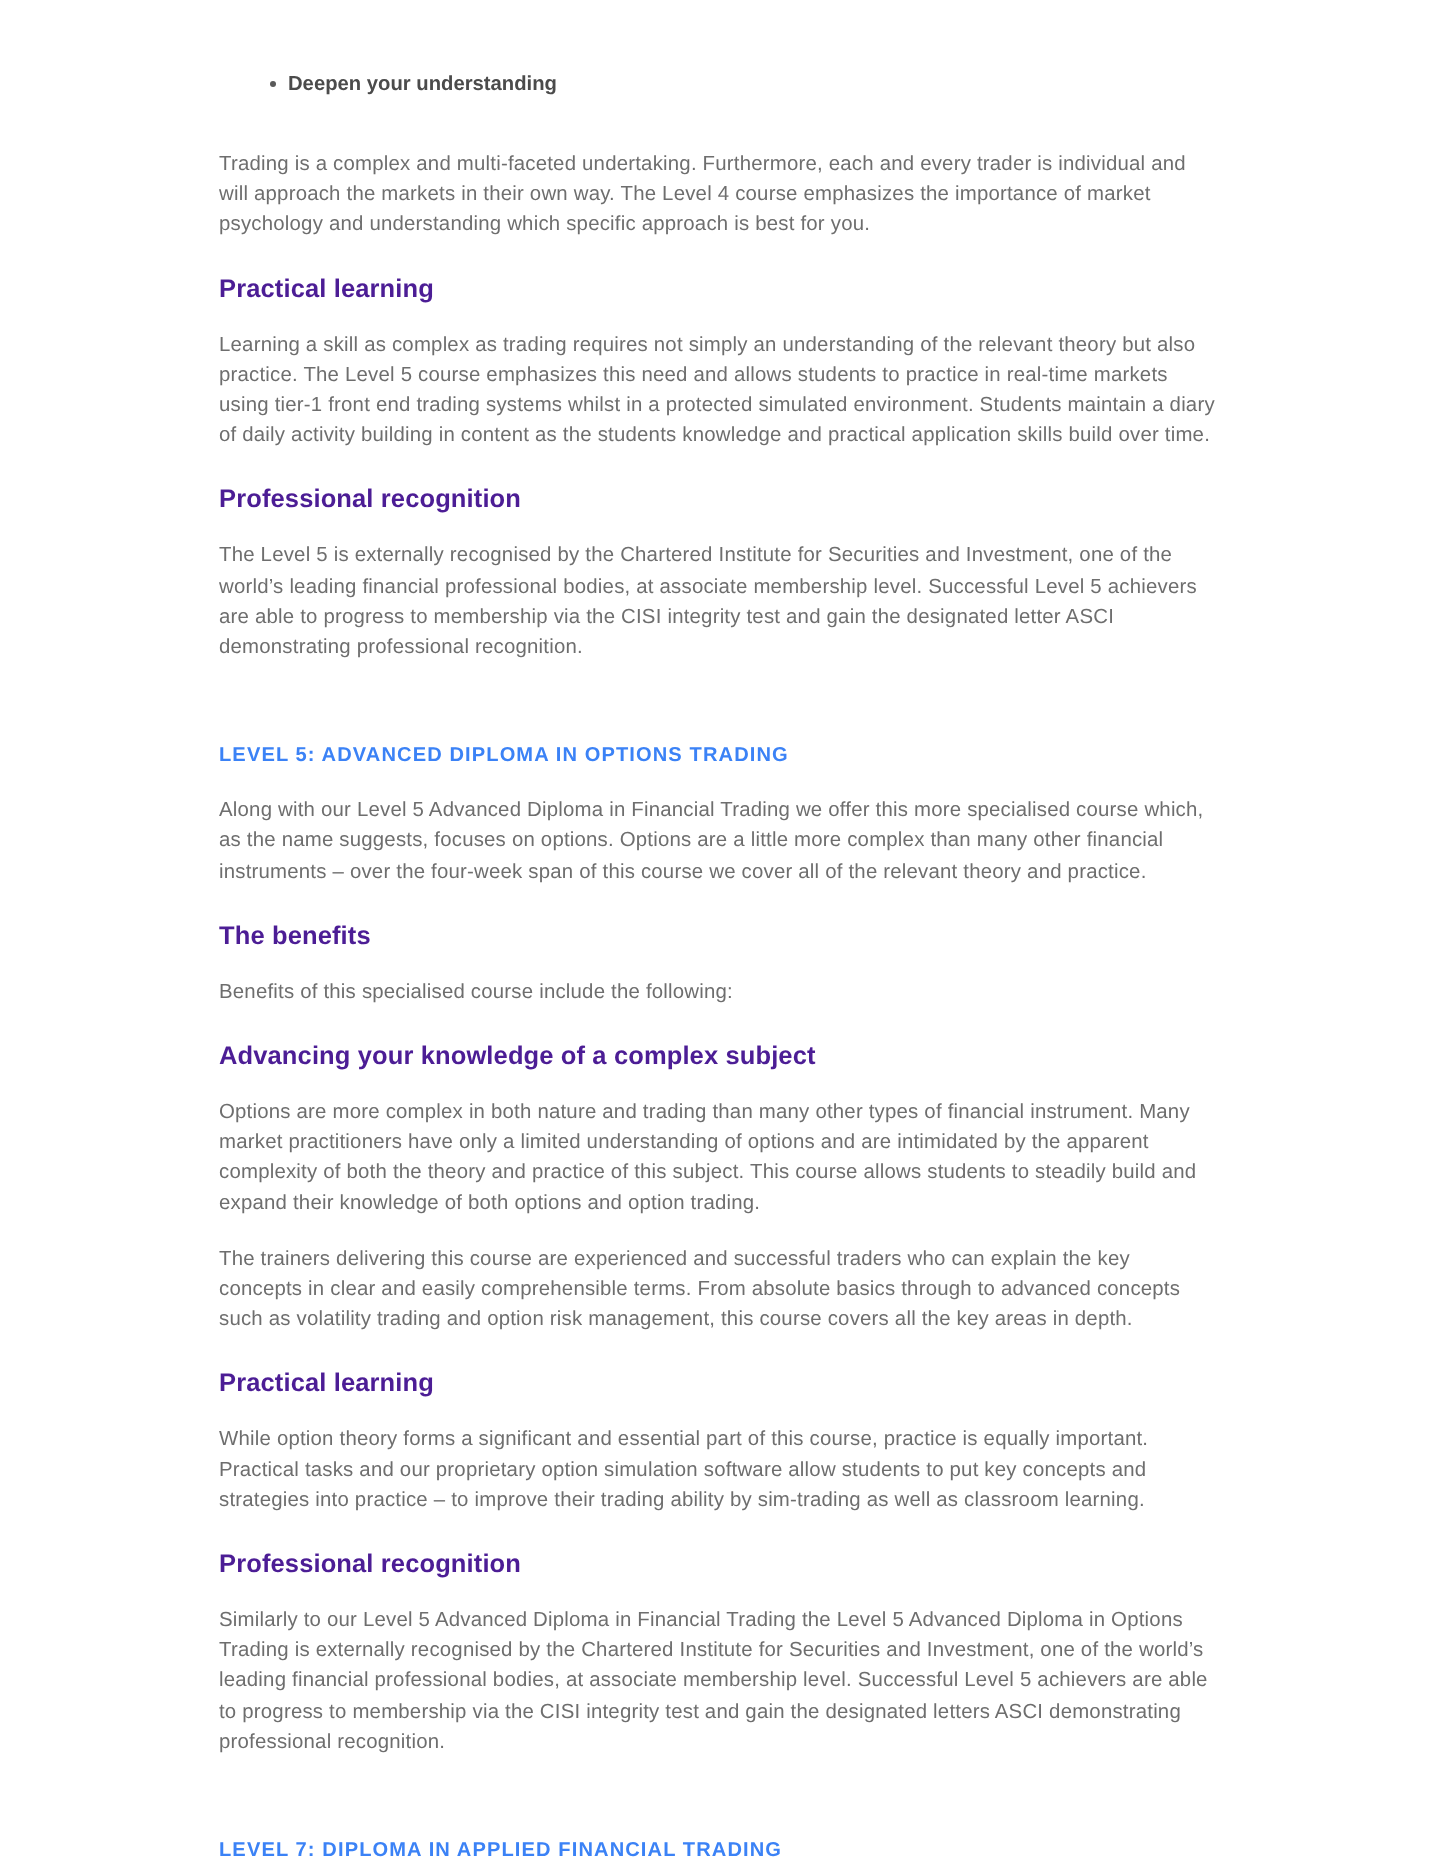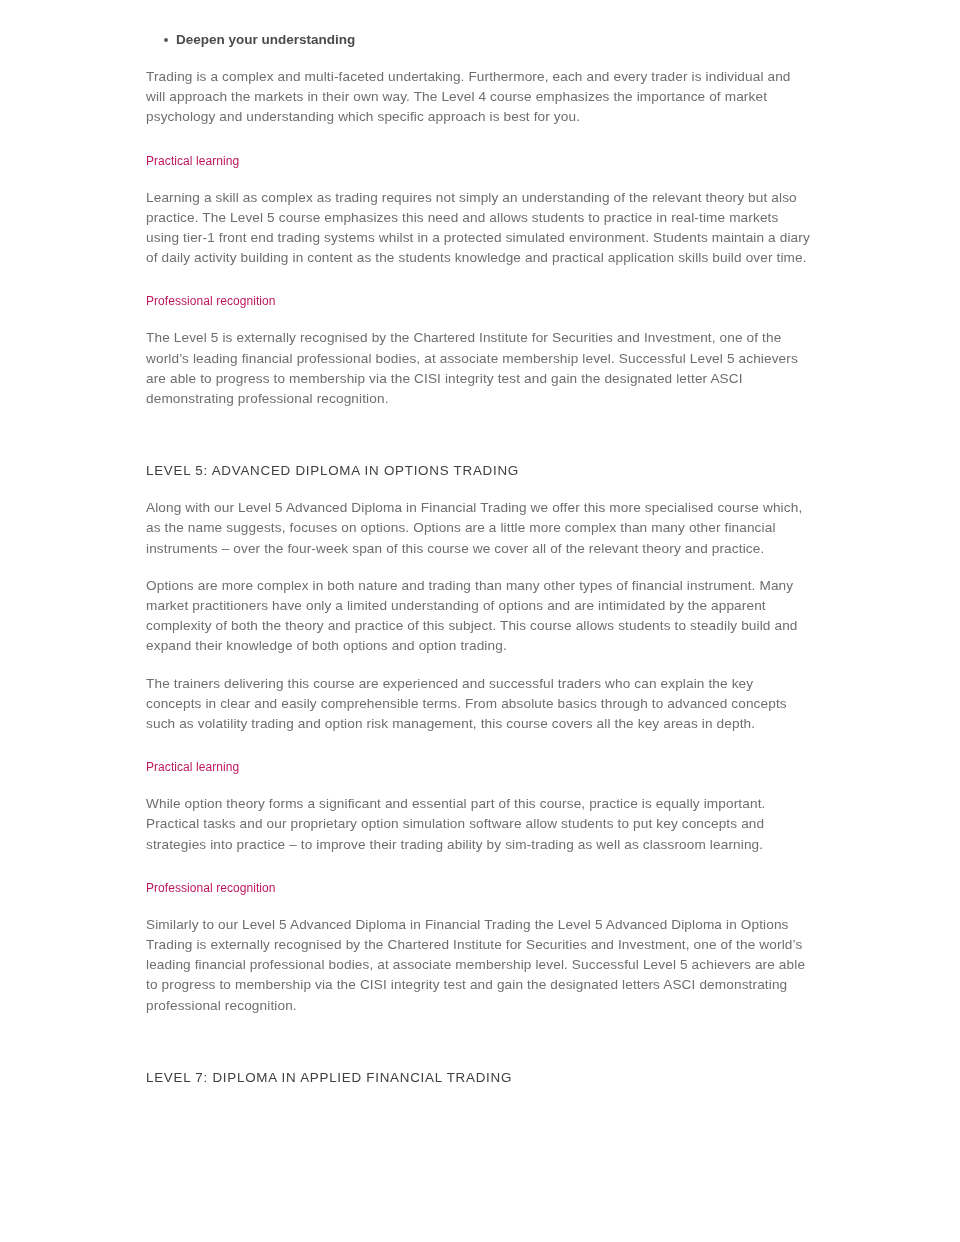--- a/index.html
+++ b/index.html
@@ -23,21 +23,21 @@
   }
   .content {
     position: absolute;
     left: 146px;
     top: 0;
     width: 666px;
   }
 
   
   ul.bullet-list {
-    margin: 0;
+    margin: 16px;
     padding: 0 0 0 30px;
     list-style: none;
   }
   ul.bullet-list li {
     position: relative;
     font-size: 13.5px;
     font-weight: 700;
     color: #4b4b4b;
     line-height: 20px;
     padding-top: 30px;
@@ -60,54 +60,57 @@
     font-size: 13.6px;
     line-height: 20.2px;
     color: #6e6e6e;
     letter-spacing: 0.01em;
   }
 
   
   h4.sub-heading {
     margin: 0;
     padding-top: 23px;
-    font-size: 12px;
-    font-weight: 400;
+    font-size: 17px;
+    font-weight: 700;
     line-height: 20px;
-    color: #be185d;
+    color: #4c1d95;
     letter-spacing: 0.005em;
   }
 
   
   h3.section-heading {
     margin: 0;
     padding-top: 52px;
     font-size: 13.4px;
-    font-weight: 400;
+    font-weight: 700;
     line-height: 20px;
     text-transform: uppercase;
     letter-spacing: 0.055em;
-    color: #404040;
+    color: #3b82f6;
   }
 </style>
 </head>
 <body>
 
 <div class="page">
   <div class="content">
       <ul class="bullet-list">
         <li>Deepen your understanding</li>
       </ul>
       <p class="body-text">Trading is a complex and multi-faceted undertaking. Furthermore, each and every trader is individual and will approach the markets in their own way. The Level 4 course emphasizes the importance of market psychology and understanding which specific approach is best for you.</p>
       <h4 class="sub-heading">Practical learning</h4>
       <p class="body-text">Learning a skill as complex as trading requires not simply an understanding of the relevant theory but also practice. The Level 5 course emphasizes this need and allows students to practice in real-time markets using tier-1 front end trading systems whilst in a protected simulated environment. Students maintain a diary of daily activity building in content as the students knowledge and practical application skills build over time.</p>
       <h4 class="sub-heading">Professional recognition</h4>
       <p class="body-text">The Level 5 is externally recognised by the Chartered Institute for Securities and Investment, one of the world’s leading financial professional bodies, at associate membership level. Successful Level 5 achievers are able to progress to membership via the CISI integrity test and gain the designated letter ASCI demonstrating professional recognition.</p>
       <h3 class="section-heading">Level 5: Advanced Diploma in Options Trading</h3>
       <p class="body-text">Along with our Level 5 Advanced Diploma in Financial Trading we offer this more specialised course which, as the name suggests, focuses on options. Options are a little more complex than many other financial instruments – over the four-week span of this course we cover all of the relevant theory and practice.</p>
+      <h4 class="sub-heading">The benefits</h4>
+      <p class="body-text">Benefits of this specialised course include the following:</p>
+      <h4 class="sub-heading">Advancing your knowledge of a complex subject</h4>
       <p class="body-text">Options are more complex in both nature and trading than many other types of financial instrument. Many market practitioners have only a limited understanding of options and are intimidated by the apparent complexity of both the theory and practice of this subject. This course allows students to steadily build and expand their knowledge of both options and option trading.</p>
       <p class="body-text">The trainers delivering this course are experienced and successful traders who can explain the key concepts in clear and easily comprehensible terms. From absolute basics through to advanced concepts such as volatility trading and option risk management, this course covers all the key areas in depth.</p>
       <h4 class="sub-heading">Practical learning</h4>
       <p class="body-text">While option theory forms a significant and essential part of this course, practice is equally important. Practical tasks and our proprietary option simulation software allow students to put key concepts and strategies into practice – to improve their trading ability by sim-trading as well as classroom learning.</p>
       <h4 class="sub-heading">Professional recognition</h4>
       <p class="body-text">Similarly to our Level 5 Advanced Diploma in Financial Trading the Level 5 Advanced Diploma in Options Trading is externally recognised by the Chartered Institute for Securities and Investment, one of the world’s leading financial professional bodies, at associate membership level. Successful Level 5 achievers are able to progress to membership via the CISI integrity test and gain the designated letters ASCI demonstrating professional recognition.</p>
       <h3 class="section-heading">Level 7: Diploma in Applied Financial Trading</h3>
     </div>
 </div>
 

